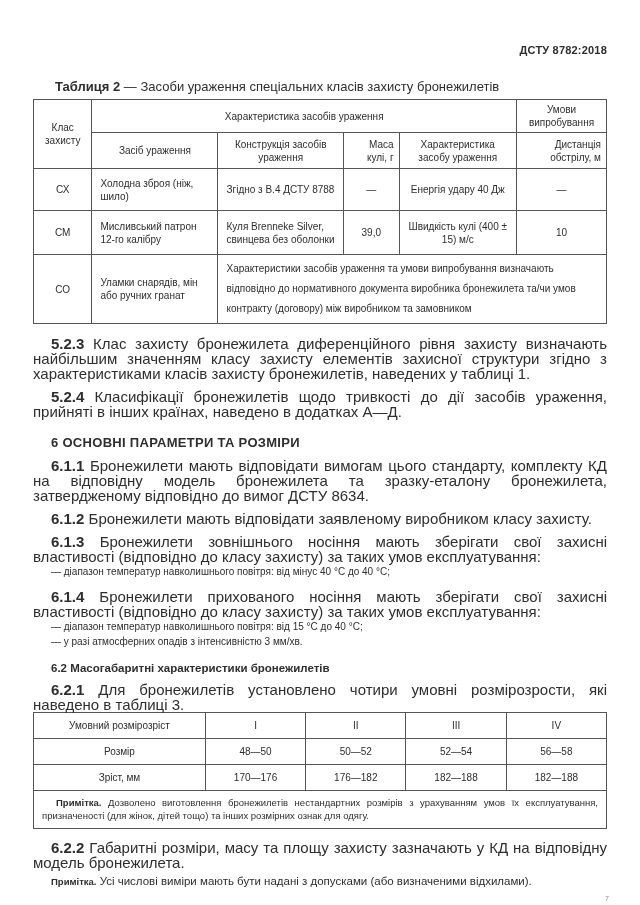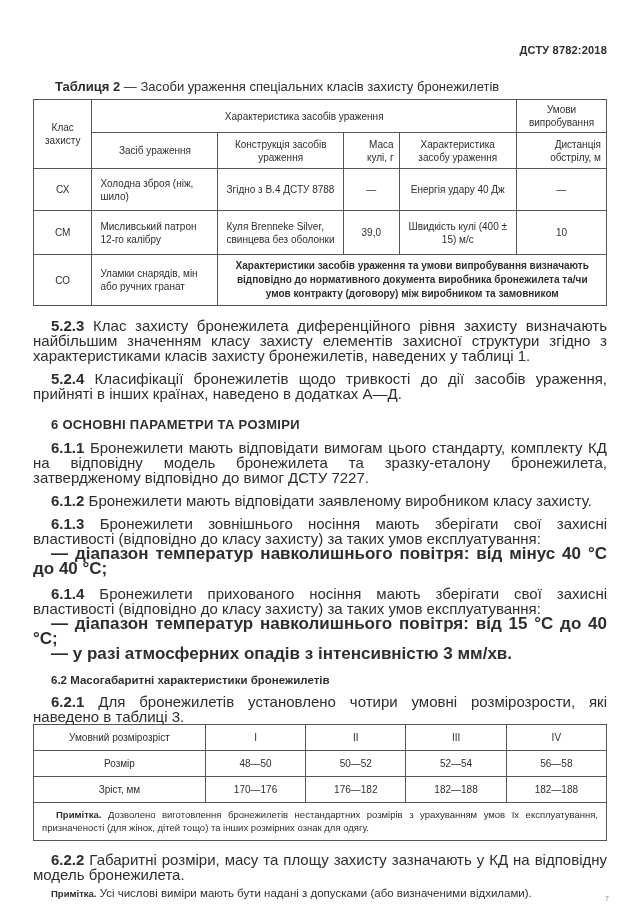--- a/index.html
+++ b/index.html
@@ -43,36 +43,35 @@
   }
   td.tl { text-align: left; padding-left: 8px; }
   .ib { display: inline-block; text-align: right; }
 
   
   .t2-h1 td { height: 32px; }
   .t2-h2 td { height: 36px; }
   .t2-r1 td { height: 42px; }
   .t2-r2 td { height: 44px; }
   .t2-r3 td { height: 50px; }
-  td.merged-cell { text-align: center; padding: 4px 8px; line-height: 14px; font-weight: bold; }
+  td.merged-cell { text-align: left; padding: 4px 8px; line-height: 20px; }
 
   p.body {
     font-size: 15px;
     line-height: 15px;
     margin: 8px 0 0 0;
     text-align: justify;
     text-indent: 18px;
   }
   p.item {
-    font-size: 17px;
+    font-size: 10px;
     line-height: 15px;
     margin: 0;
     text-align: justify;
     text-indent: 18px;
-    font-weight: bold;
   }
   b.num { font-weight: bold; }
 
   h1.sec {
     font-size: 13px;
     font-weight: bold;
     margin: 16px 0 2px 0;
     text-indent: 18px;
     letter-spacing: 0.3px;
   }
@@ -185,21 +184,21 @@
     </p>
     <p class="body">
       <b class="num">5.2.4</b>
       <span>Класифікації бронежилетів щодо тривкості до дії засобів ураження, прийняті в інших країнах, наведено в додатках А—Д.</span>
     </p>
 
     <h1 class="sec">6 ОСНОВНІ ПАРАМЕТРИ ТА РОЗМІРИ</h1>
 
     <p class="body">
       <b class="num">6.1.1</b>
-      <span>Бронежилети мають відповідати вимогам цього стандарту, комплекту КД на відповідну модель бронежилета та зразку-еталону бронежилета, затвердженому відповідно до вимог ДСТУ 7227.</span>
+      <span>Бронежилети мають відповідати вимогам цього стандарту, комплекту КД на відповідну модель бронежилета та зразку-еталону бронежилета, затвердженому відповідно до вимог ДСТУ 8634.</span>
     </p>
     <p class="body">
       <b class="num">6.1.2</b>
       <span>Бронежилети мають відповідати заявленому виробником класу захисту.</span>
     </p>
     <p class="body">
       <b class="num">6.1.3</b>
       <span>Бронежилети зовнішнього носіння мають зберігати свої захисні властивості (відповідно до класу захисту) за таких умов експлуатування:</span>
     </p>
     <p class="item">— діапазон температур навколишнього повітря: від мінус 40 °С до 40 °С;</p>

